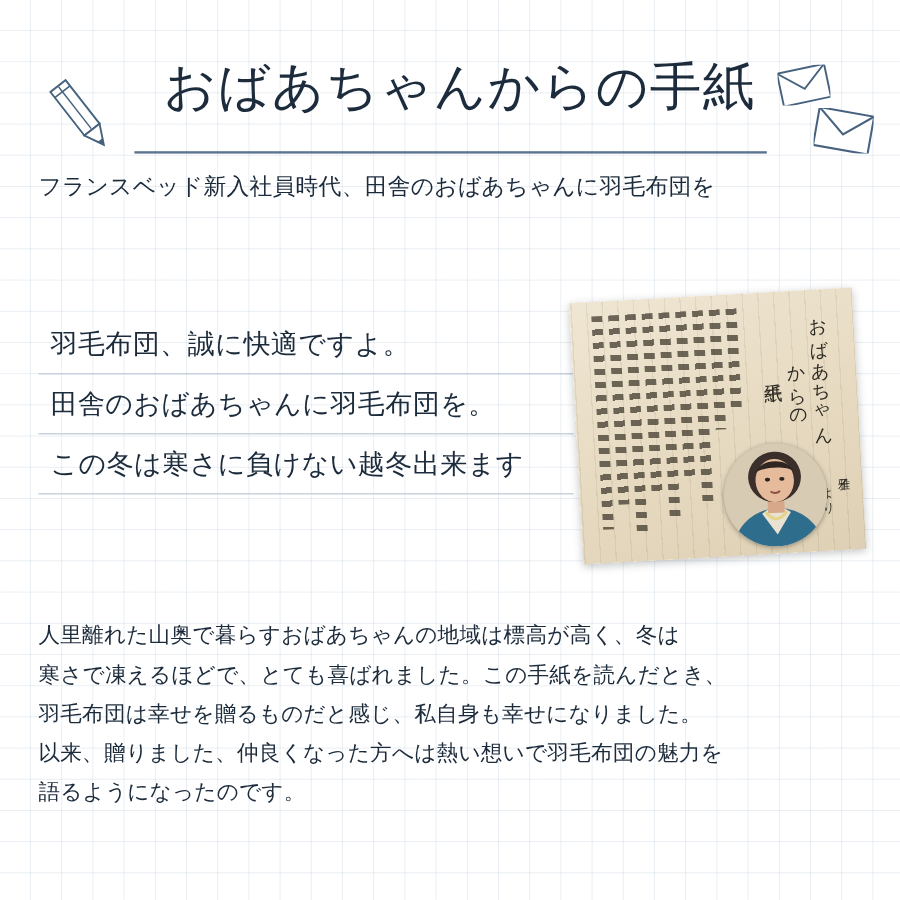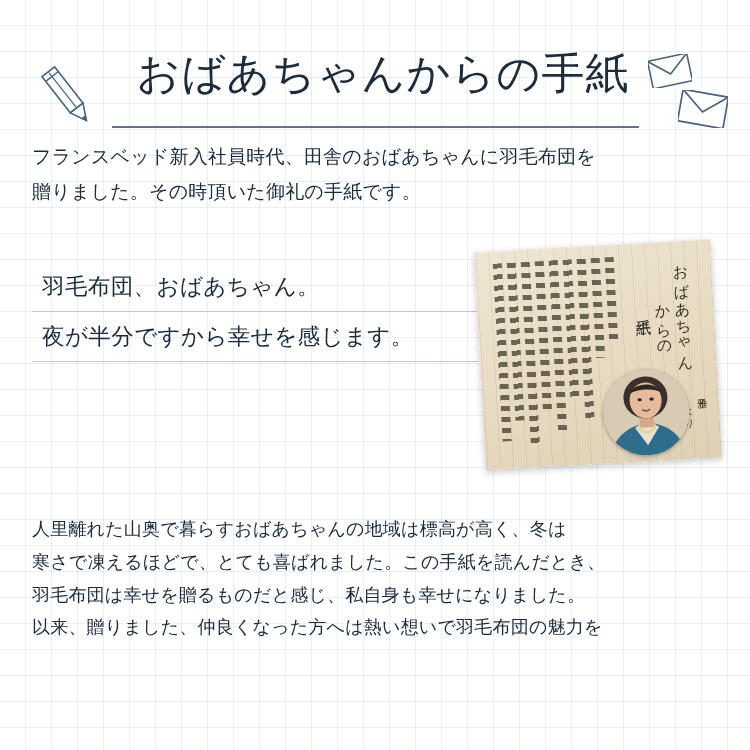--- a/index.html
+++ b/index.html
@@ -233,29 +233,31 @@
         <g transform="rotate(10 25 19)">
           <rect x="2" y="3" width="46" height="32" fill="#ffffff" stroke="#46627f" stroke-width="1.7"></rect>
           <polyline points="2,3 25,22 48,3" fill="none" stroke="#46627f" stroke-width="1.7"></polyline>
         </g>
       </svg>
     </div>
   </div>
 
   <div class="intro">
     <div>フランスベッド新入社員時代、田舎のおばあちゃんに羽毛布団を</div>
-    <div>贈りました。その時頂いた御礼の手紙です。</div>
   </div>
 
   <div class="quote-block">
     <div class="quote-line">
-      <span>羽毛布団、おばあちゃん。</span>
+      <span>羽毛布団、誠に快適ですよ。</span>
     </div>
     <div class="quote-line">
-      <span>夜が半分ですから幸せを感じます。</span>
+      <span>田舎のおばあちゃんに羽毛布団を。</span>
+    </div>
+    <div class="quote-line">
+      <span>この冬は寒さに負けない越冬出来ます</span>
     </div>
   </div>
 
   <div class="photo-wrap">
     <div class="letter-card">
       <div class="paper-inner"></div>
 
       <div class="vcol" style="left:18px;  height:178px;"></div>
       <div class="vcol" style="left:32px;  height:158px;"></div>
       <div class="vcol" style="left:46px;  height:186px;"></div>
@@ -297,15 +299,16 @@
         </svg>
       </div>
     </div>
   </div>
 
   <div class="body-text">
     <div>人里離れた山奥で暮らすおばあちゃんの地域は標高が高く、冬は</div>
     <div>寒さで凍えるほどで、とても喜ばれました。この手紙を読んだとき、</div>
     <div>羽毛布団は幸せを贈るものだと感じ、私自身も幸せになりました。</div>
     <div>以来、贈りました、仲良くなった方へは熱い想いで羽毛布団の魅力を</div>
+    <div>語るようになったのです。</div>
   </div>
 
 </div>
 
 </body></html>

